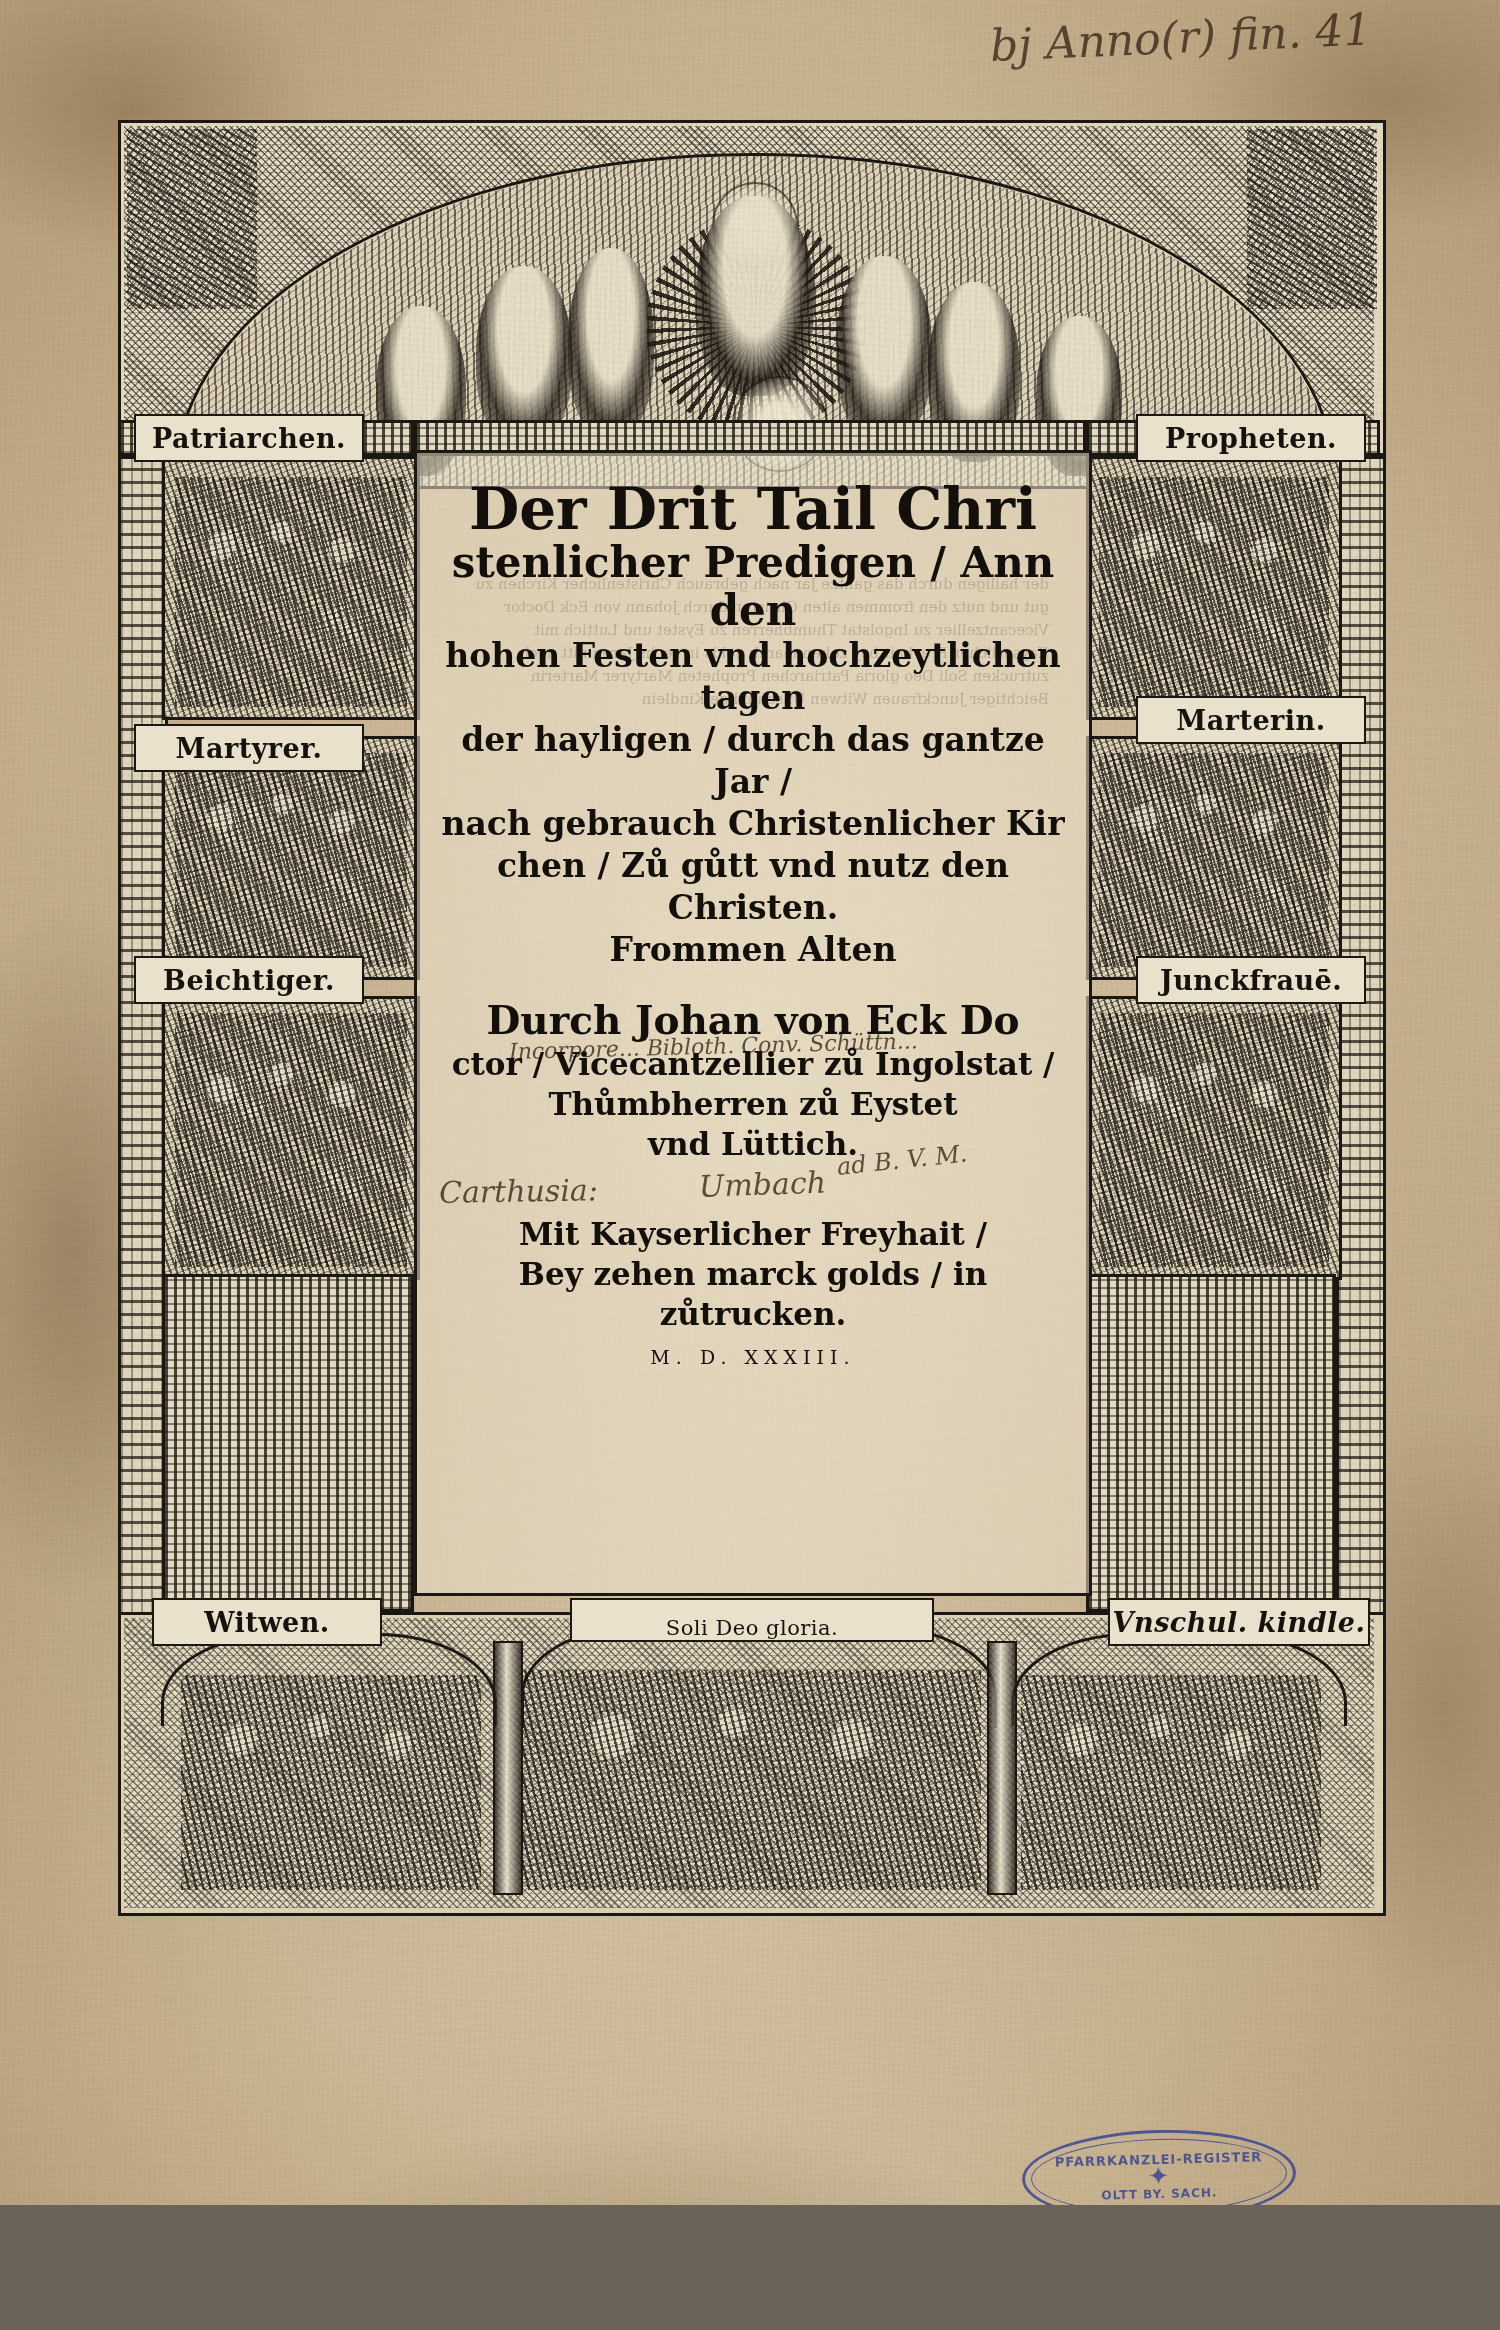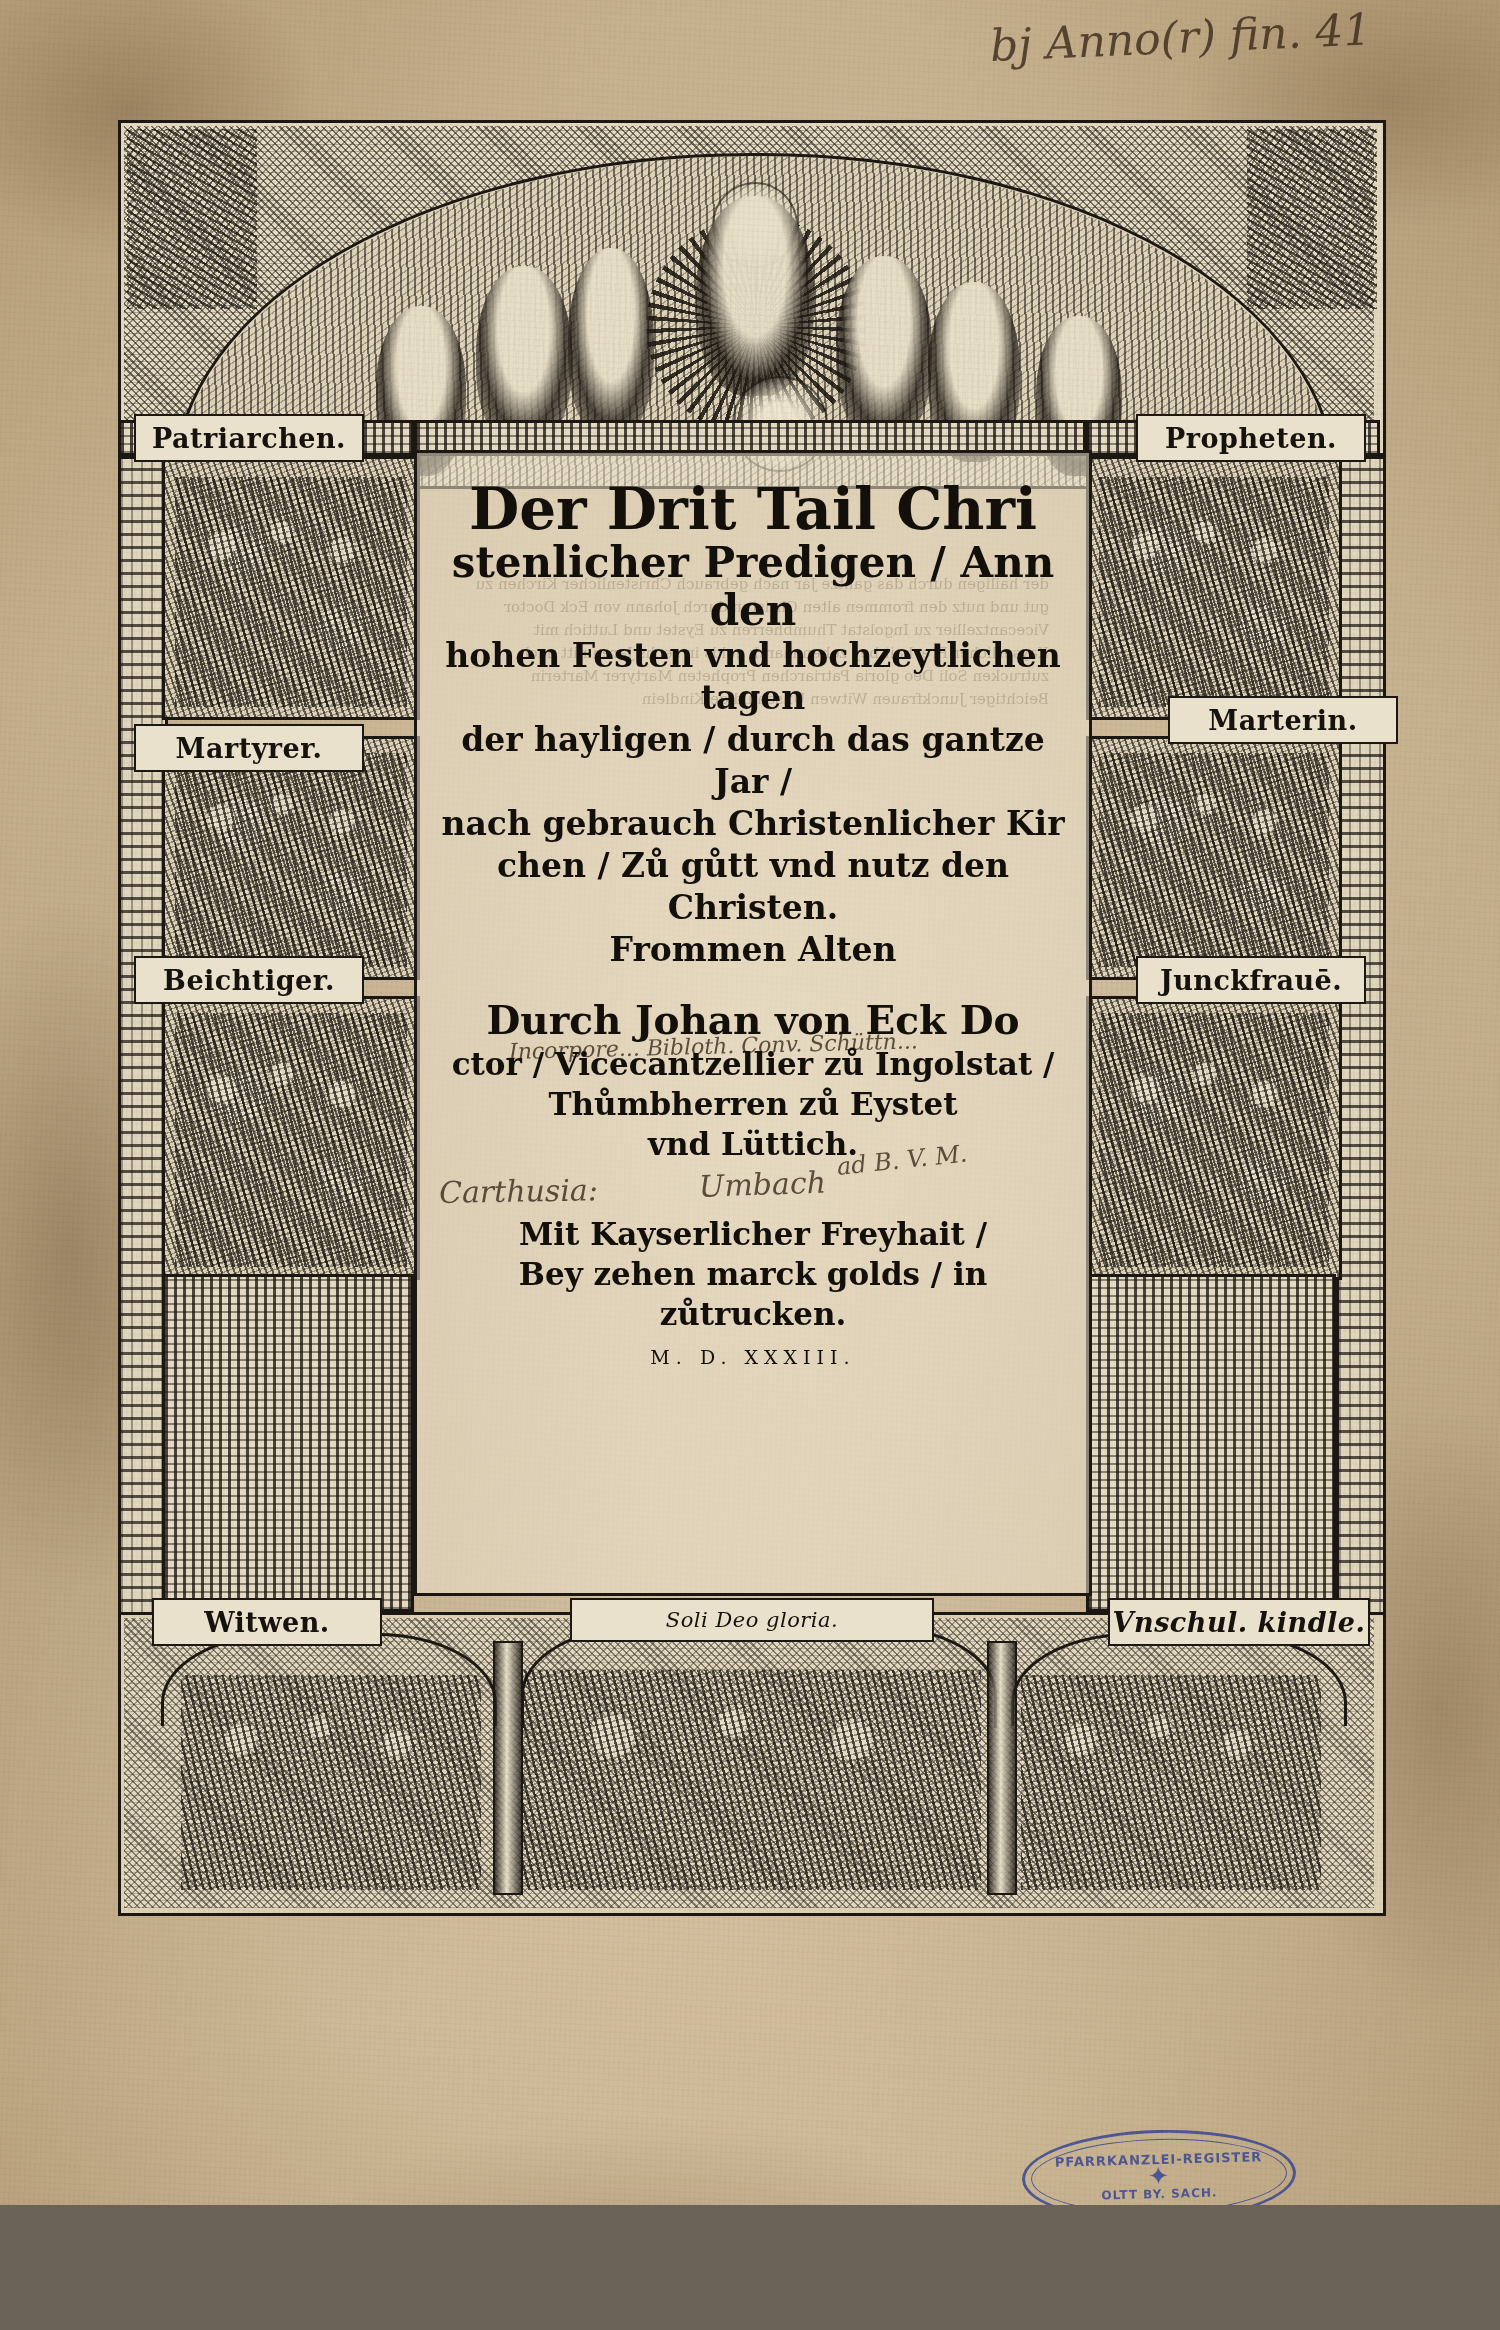--- a/index.html
+++ b/index.html
@@ -352,21 +352,21 @@
     </div>
 
     <div class="sidepanel hatch2" style="left:44px;top:876px;width:252px;height:278px;">
       <div class="crowd" style="position:absolute;left:10px;top:14px;right:10px;bottom:10px;"></div>
     </div>
     <div class="wc orn" style="left:44px;top:1154px;width:252px;height:338px;border:3px solid #1b1713;"></div>
 
     <div class="sidepanel hatch2" style="left:968px;top:336px;width:250px;height:258px;">
       <div class="crowd" style="position:absolute;left:10px;top:18px;right:10px;bottom:10px;"></div>
     </div>
-    <div class="label" style="left:1018px;top:576px;width:226px;height:44px;font-size:27px;margin-left:32px;">
+    <div class="label" style="left:1018px;top:576px;width:226px;height:44px;font-size:27px;">
       <span>Marterin.</span>
     </div>
 
     <div class="sidepanel hatch2" style="left:968px;top:616px;width:250px;height:238px;">
       <div class="crowd" style="position:absolute;left:10px;top:14px;right:10px;bottom:10px;"></div>
     </div>
     <div class="label" style="left:1018px;top:836px;width:226px;height:44px;font-size:27px;">
       <span>Junckfrauē.</span>
     </div>
 
@@ -423,21 +423,21 @@
       <div class="crowd" style="left:60px;top:60px;width:300px;height:215px;"></div>
 
       <div class="crowd" style="left:400px;top:55px;width:460px;height:220px;"></div>
 
       <div class="crowd" style="left:900px;top:60px;width:300px;height:215px;"></div>
     </div>
 
     <div class="label" style="left:34px;top:1478px;width:226px;height:44px;font-size:27px;">
       <span>Witwen.</span>
     </div>
-    <div class="label" style="left:452px;top:1478px;width:360px;height:40px;font-size:21px;font-weight:400;font-style:italic;">
+    <div class="label" style="left:452px;top:1478px;width:360px;height:40px;font-size:21px;font-weight:400;align-items:flex-end;">
       <span>Soli Deo gloria.</span>
     </div>
     <div class="label" style="left:990px;top:1478px;width:258px;height:44px;font-size:27px;font-style:italic;">
       <span>Vnschul. kindle.</span>
     </div>
 
   </div>
 
   <div id="stamp">
     <div class="s1">PFARRKANZLEI-REGISTER</div>

